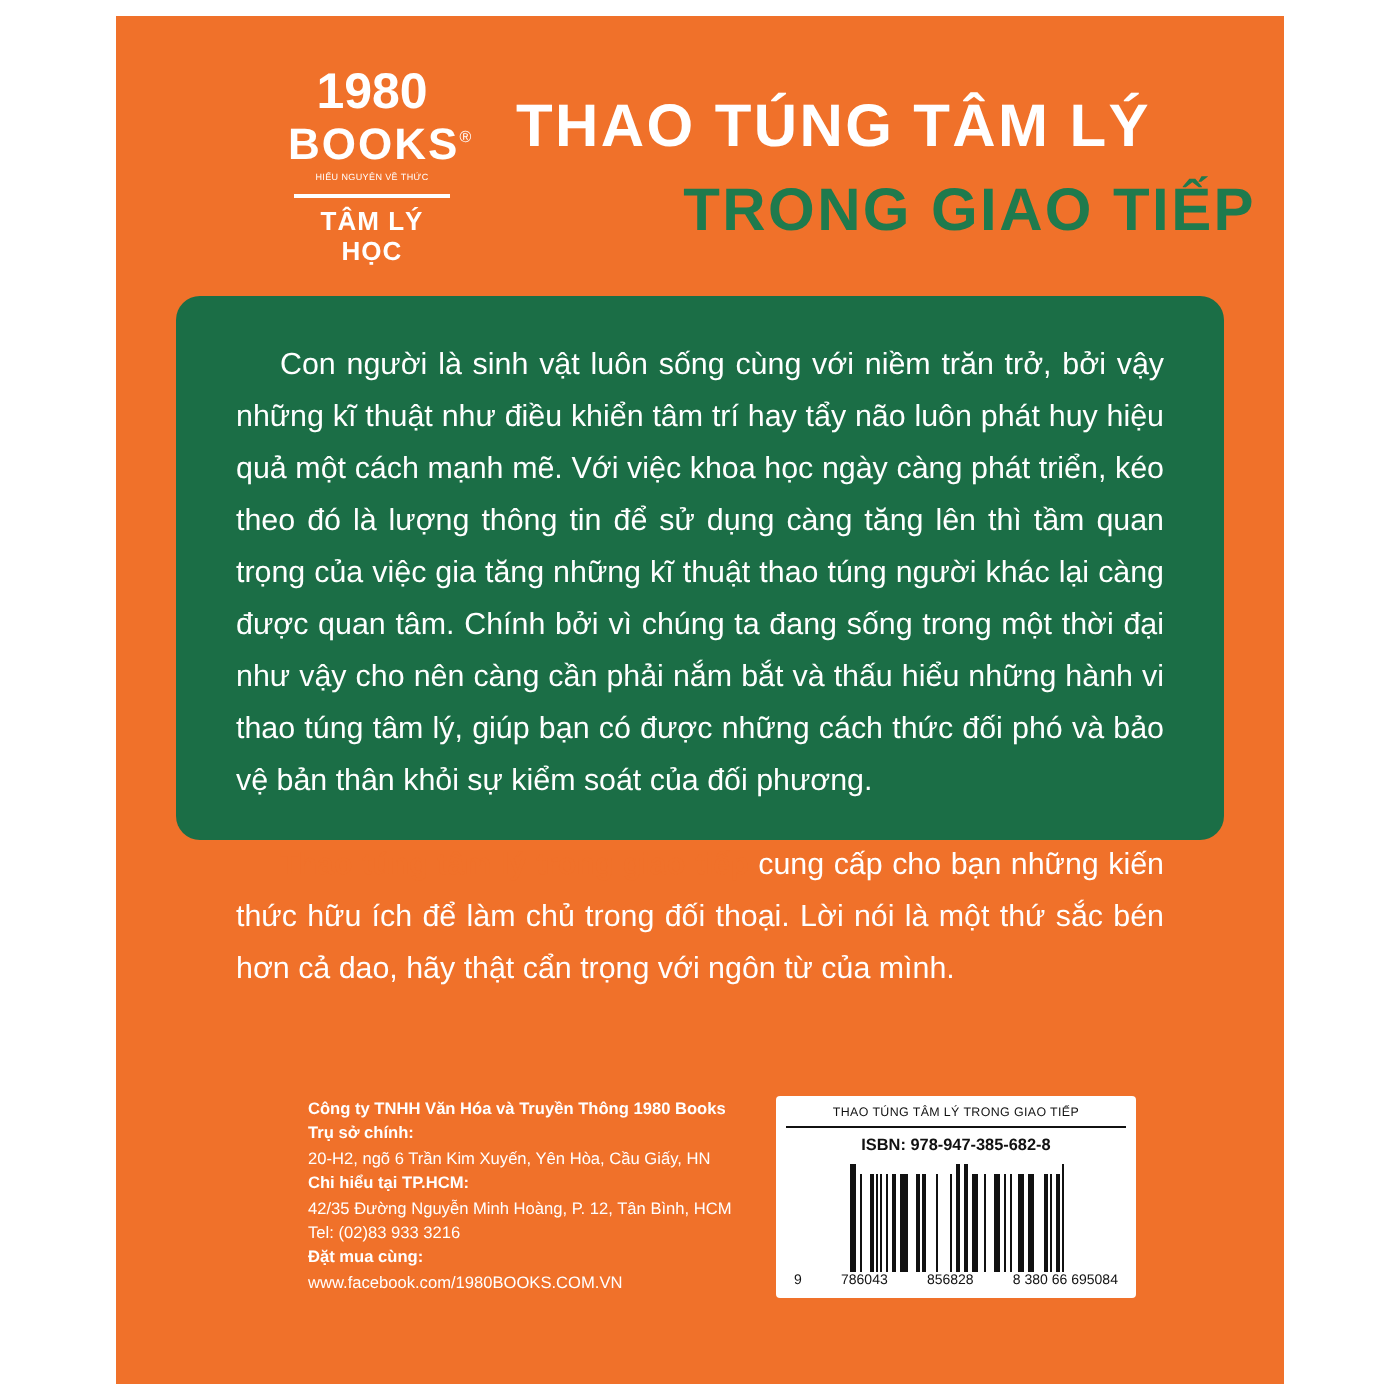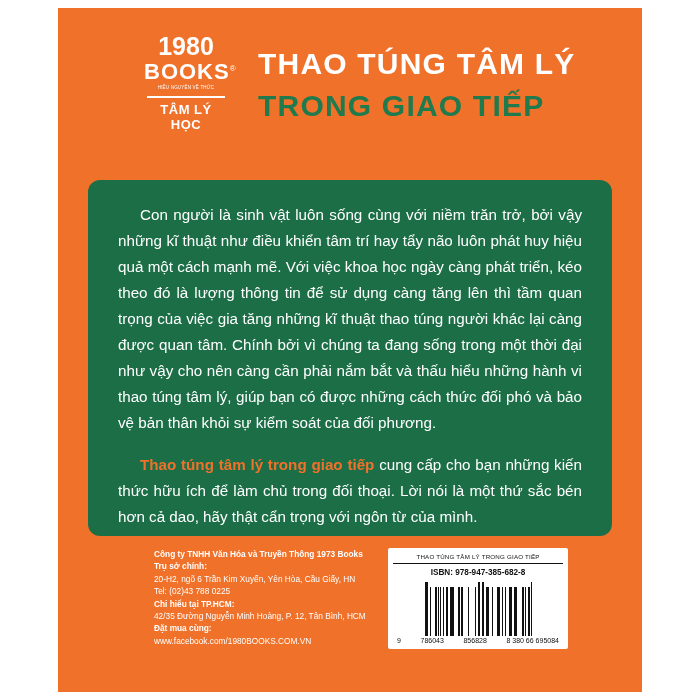--- a/index.html
+++ b/index.html
@@ -99,32 +99,32 @@
     white-space: nowrap;
   }
   .title-line2 {
     color: #1f7a4d;
     font-size: 30px;
     font-weight: bold;
     letter-spacing: 1.2px;
     line-height: 36px;
     margin-top: 6px;
     white-space: nowrap;
+    text-align: right;
   }
 
   
   .green-panel {
     position: absolute;
     left: 30px;
     top: 140px;
     width: 524px;
-    height: 356px;
+    height: 272px;
     background: #1b6e46;
     border-radius: 12px;
-    margin-top: 32px;
   }
   .blurb {
     position: absolute;
     left: 30px;
     right: 30px;
     top: 22px;
     color: #ffffff;
     font-size: 15.2px;
     line-height: 26px;
     text-align: justify;
@@ -238,26 +238,26 @@
 
     <div class="green-panel">
       <div class="blurb">
         <p>Con người là sinh vật luôn sống cùng với niềm trăn trở, bởi vậy những kĩ thuật như điều khiển tâm trí hay tẩy não luôn phát huy hiệu quả một cách mạnh mẽ. Với việc khoa học ngày càng phát triển, kéo theo đó là lượng thông tin để sử dụng càng tăng lên thì tầm quan trọng của việc gia tăng những kĩ thuật thao túng người khác lại càng được quan tâm. Chính bởi vì chúng ta đang sống trong một thời đại như vậy cho nên càng cần phải nắm bắt và thấu hiểu những hành vi thao túng tâm lý, giúp bạn có được những cách thức đối phó và bảo vệ bản thân khỏi sự kiểm soát của đối phương.</p>
         <p><span class="highlight">Thao túng tâm lý trong giao tiếp</span><span> cung cấp cho bạn những kiến thức hữu ích để làm chủ trong đối thoại. Lời nói là một thứ sắc bén hơn cả dao, hãy thật cẩn trọng với ngôn từ của mình.</span></p>
       </div>
     </div>
 
     <div class="footer">
       <div class="publisher">
-        <div class="b">Công ty TNHH Văn Hóa và Truyền Thông 1973 Books</div>
+        <div class="b">Công ty TNHH Văn Hóa và Truyền Thông 1980 Books</div>
         <div class="b">Trụ sở chính:</div>
         <div>20-H2, ngõ 6 Trần Kim Xuyến, Yên Hòa, Cầu Giấy, HN</div>
-        <div>Tel: (02)43 788 0225</div>
         <div class="b">Chi hiểu tại TP.HCM:</div>
         <div>42/35 Đường Nguyễn Minh Hoàng, P. 12, Tân Bình, HCM</div>
+        <div>Tel: (02)83 933 3216</div>
         <div class="b">Đặt mua cùng:</div>
         <div>www.facebook.com/1980BOOKS.COM.VN</div>
       </div>
 
       <div class="isbn-box">
         <div class="isbn-title">THAO TÚNG TÂM LÝ TRONG GIAO TIẾP</div>
         <div class="isbn-rule"></div>
         <div class="isbn-code">ISBN: 978-947-385-682-8</div>
         <div class="barcode">
             <i style="width: 1px; background: transparent; height: 100%;"></i>

